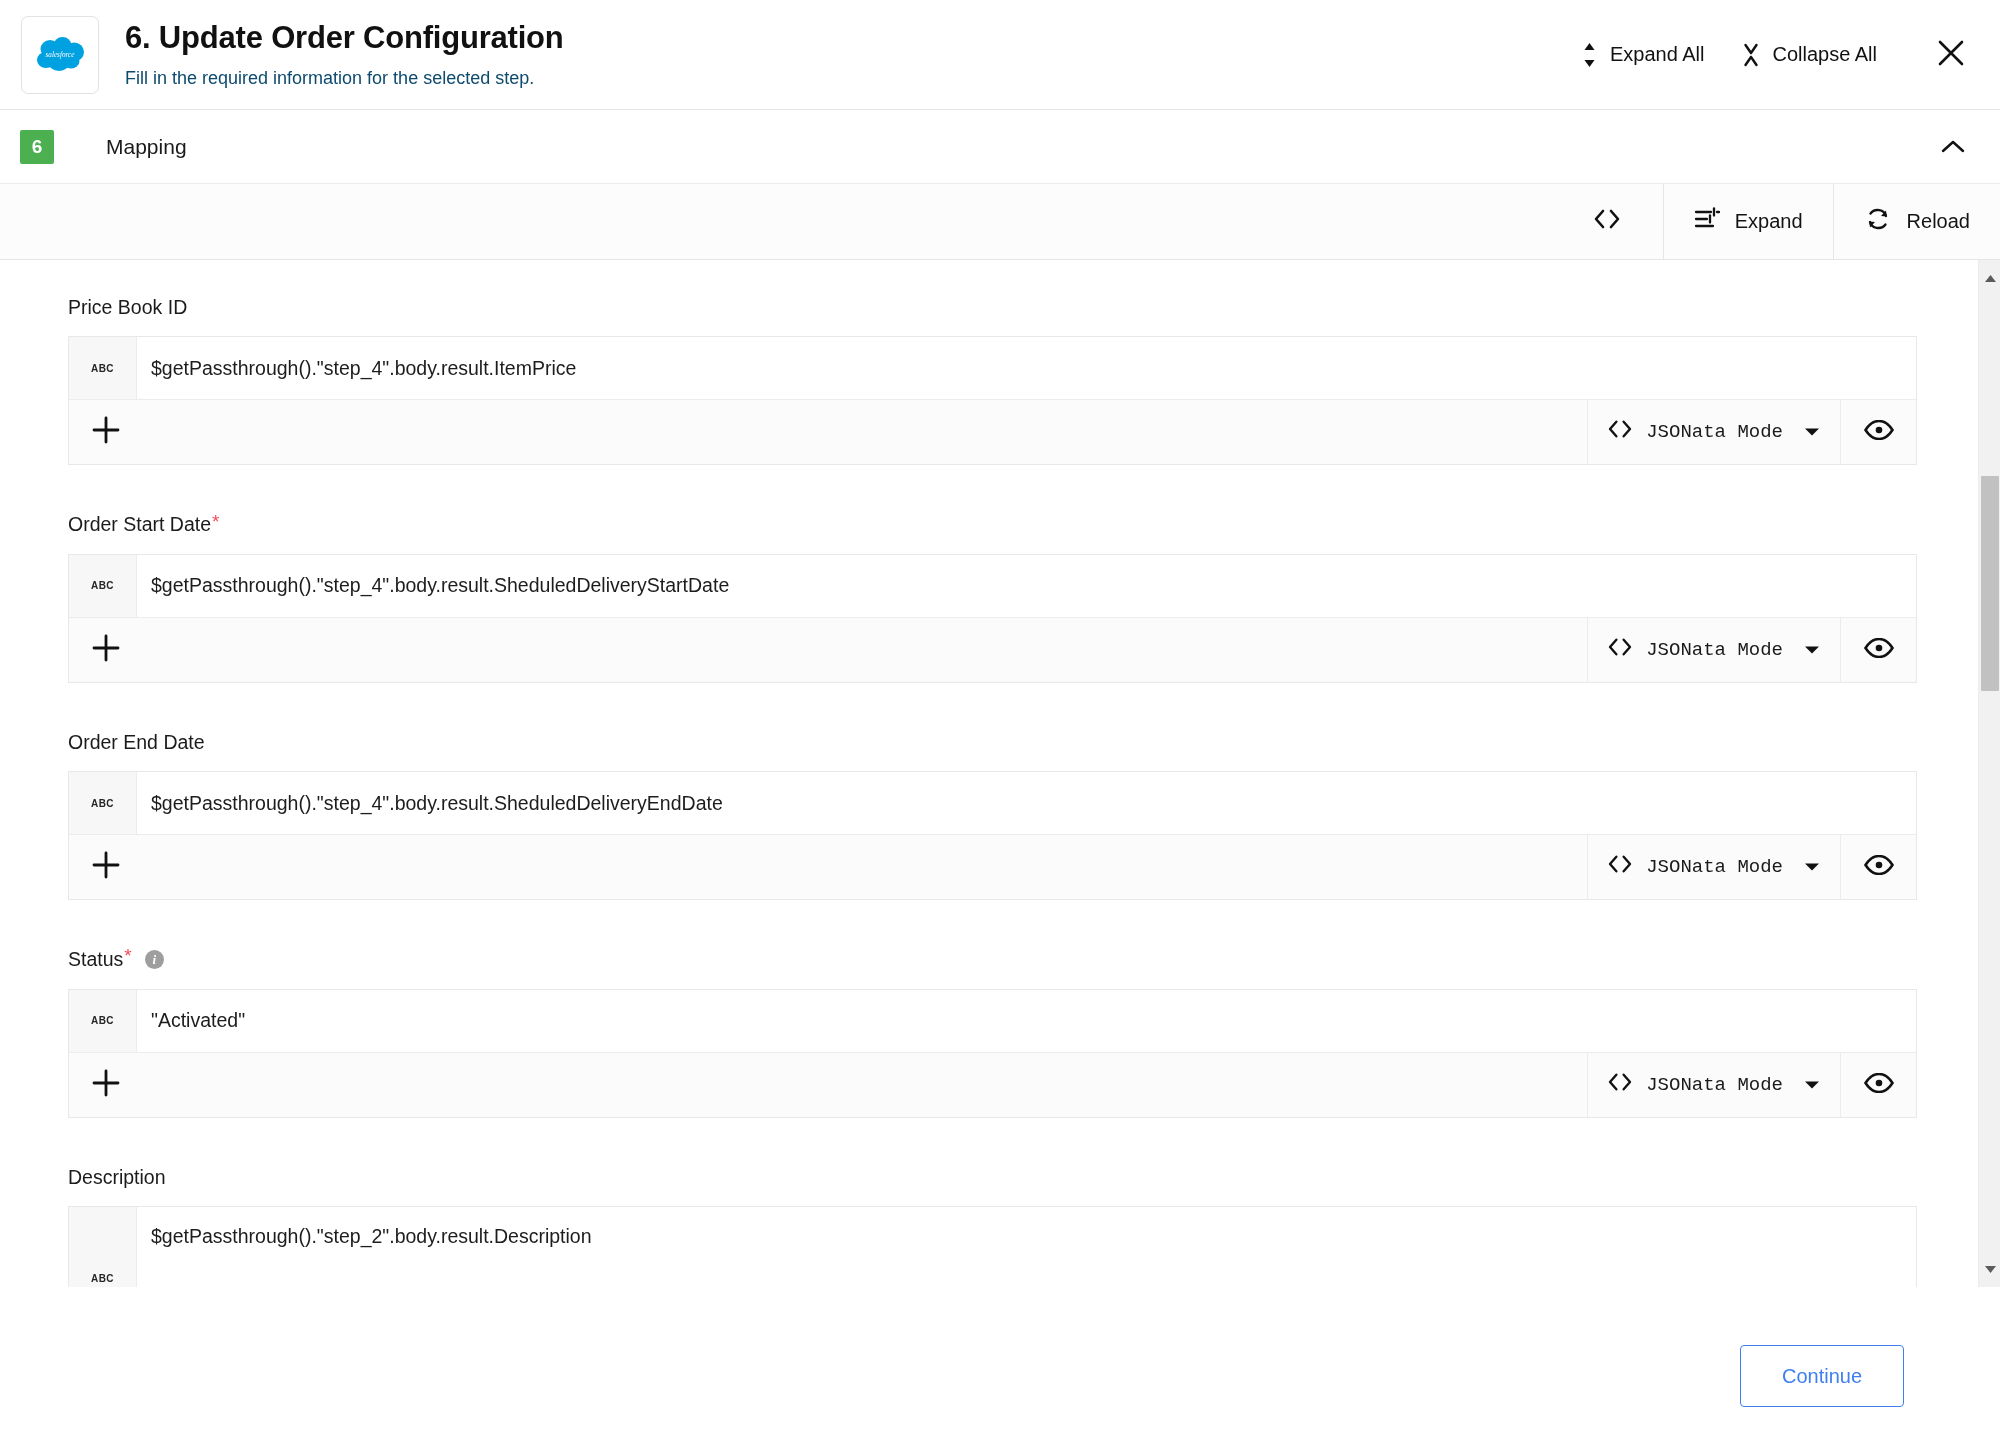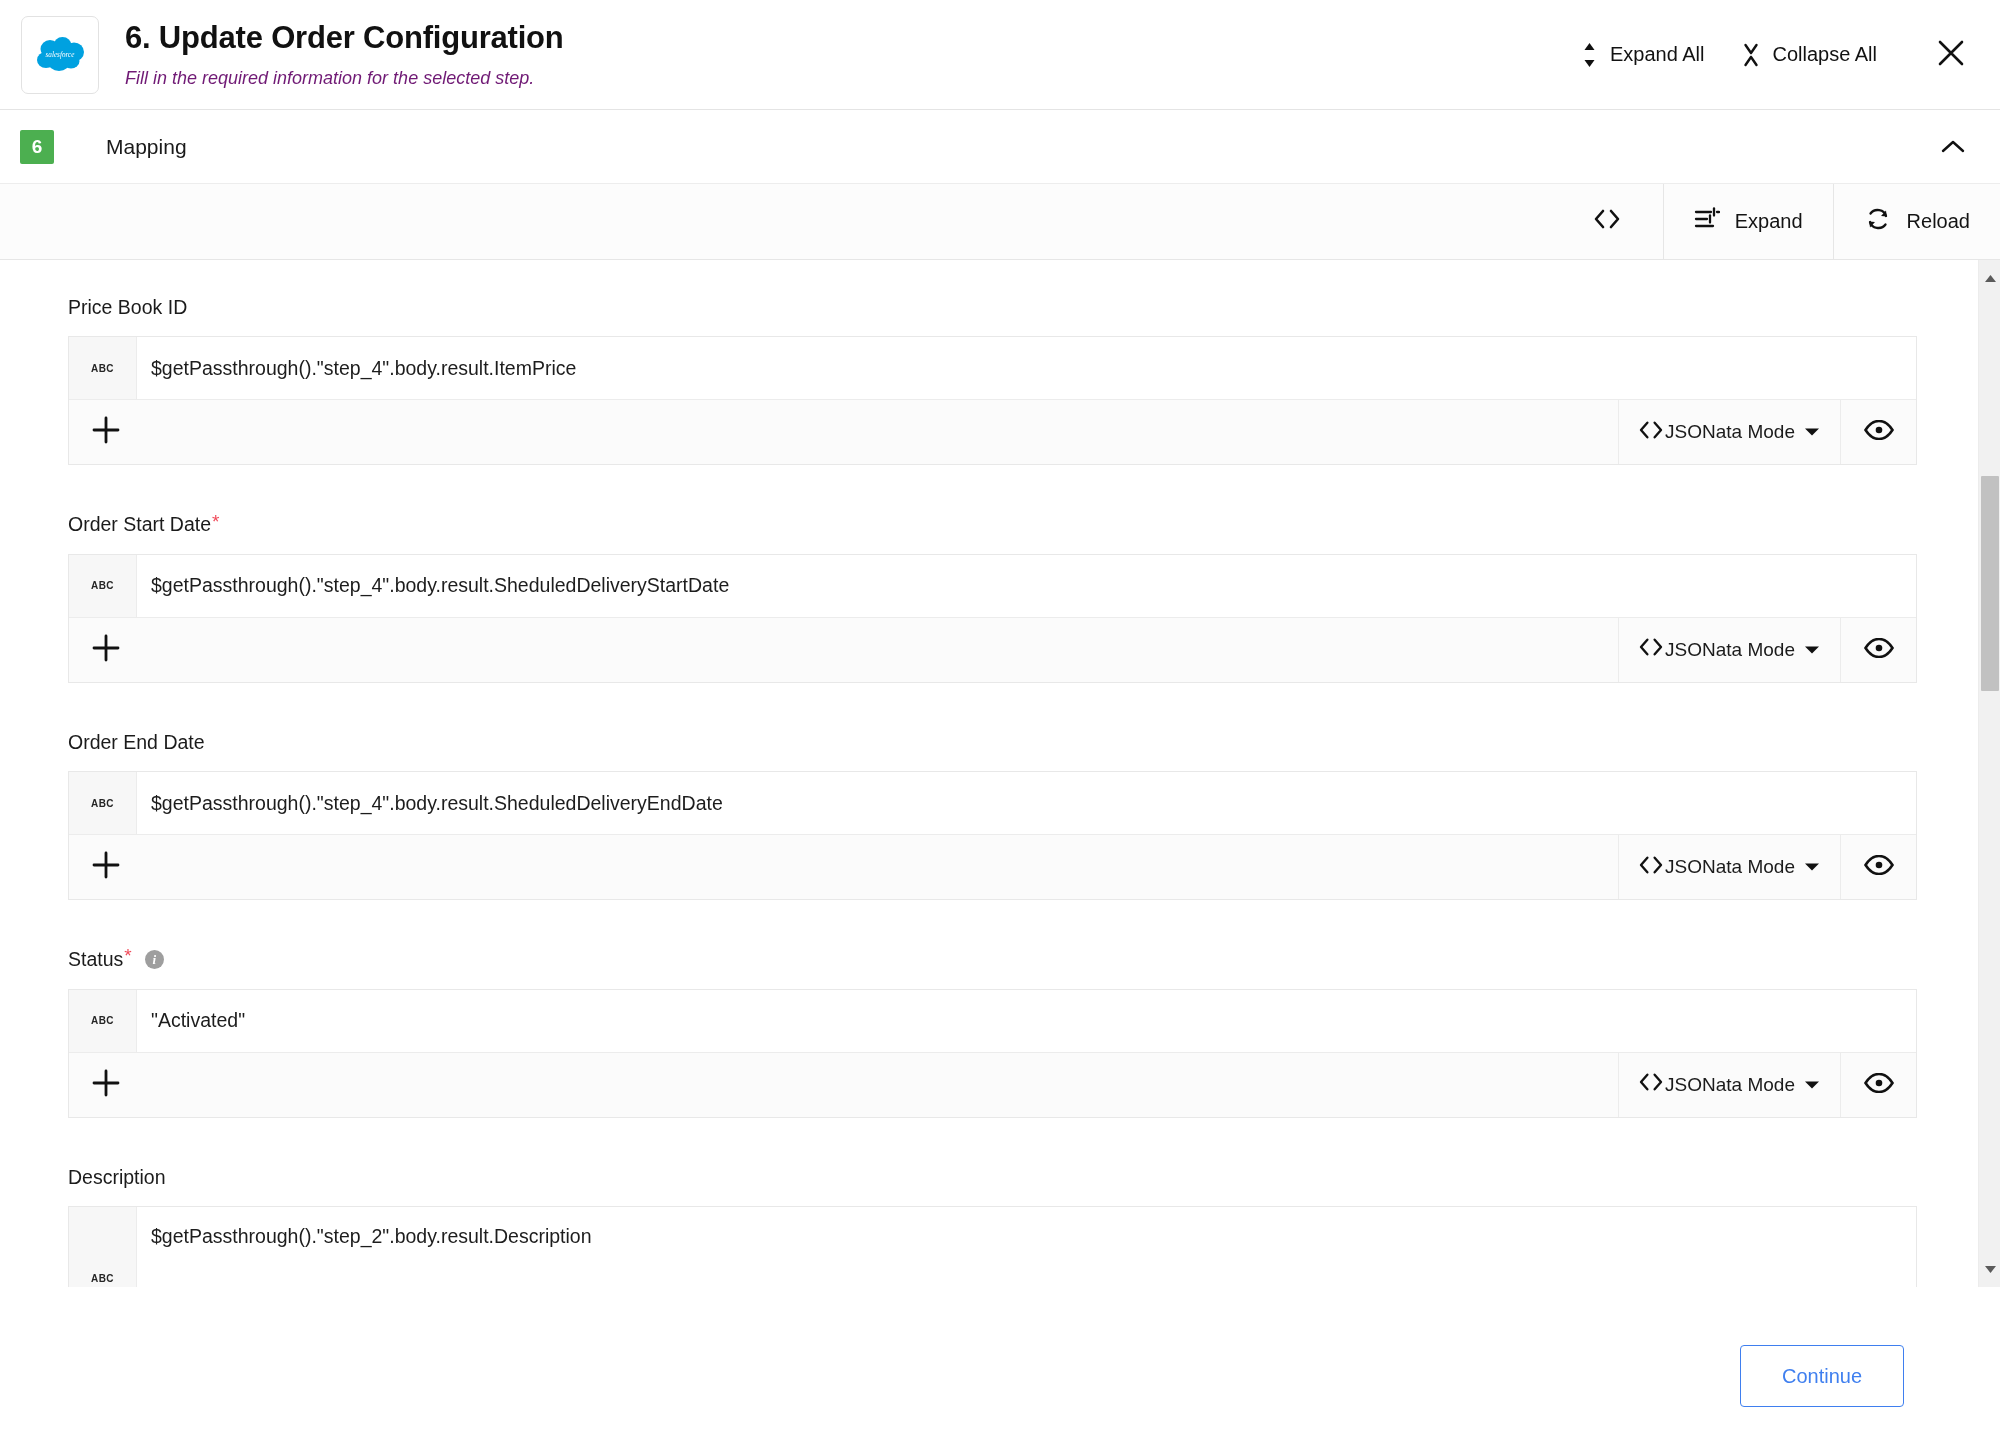--- a/index.html
+++ b/index.html
@@ -30,21 +30,21 @@
     flex: 0 0 auto;
     margin-left: 7px;
   }
   .logo-box svg { display: block; }
   .title-wrap { margin-left: 26px; flex: 1 1 auto; }
   .title {
     font-size: 31px; font-weight: bold; letter-spacing: -0.2px;
     color: #111; line-height: 1.15;
   }
   .subtitle {
-    font-size: 18px; color: #701a75; margin-top: 12px; line-height: 1.2; font-style: italic;
+    font-size: 18px; color: #0c4a6e; margin-top: 12px; line-height: 1.2;
   }
   .hdr-actions { display: flex; align-items: center; gap: 11px; }
   .hdr-btn {
     display: flex; align-items: center; gap: 13px;
     font-size: 20px; color: #121212;
     padding: 10px 14px; cursor: pointer; background: none; border: none;
     font-family: inherit;
   }
   .hdr-btn .ic { display: flex; align-items: center; }
   .close-btn {
@@ -147,24 +147,25 @@
   .field-foot {
     display: flex; align-items: stretch;
     height: 64px;
     background: #fbfbfb;
   }
   .plus-cell {
     display: flex; align-items: center; padding-left: 22px;
     flex: 1 1 auto; cursor: pointer;
   }
   .mode-cell {
-    display: flex; align-items: center; 
+    display: flex; align-items: center; gap: 12px;
     padding: 0 20px 0 18px;
     font-size: 19px; color: #1b1b1b; cursor: pointer;
     border-left: 1px solid #ececec;
+    font-family: Liberation Mono, monospace;
   }
   .caret { margin-left: 9px; display: flex; align-items: center; }
   .eye-cell {
     width: 76px; flex: 0 0 76px;
     display: flex; align-items: center; justify-content: center;
     border-left: 1px solid #ececec; cursor: pointer;
   }
 
   
   .scrollbar {

